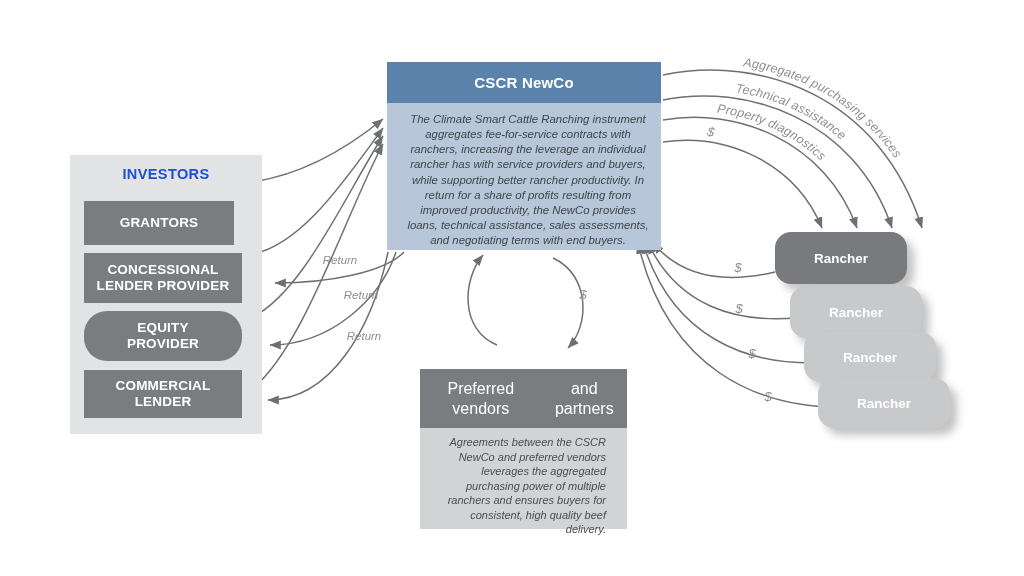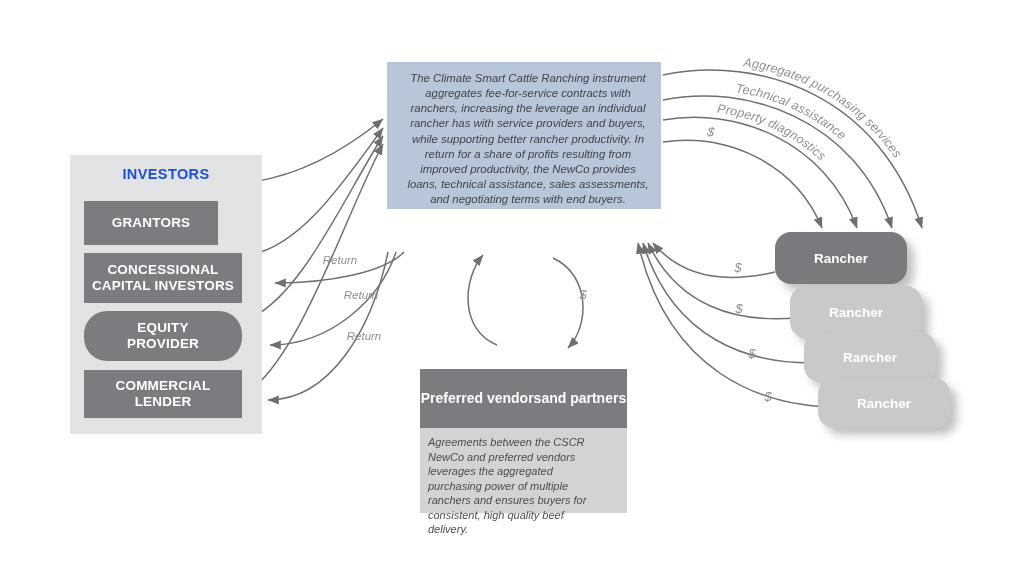--- a/index.html
+++ b/index.html
@@ -31,25 +31,25 @@
     height:147px;background:#b8c6d9;color:#3f4448;
     font-style:italic;font-size:11.4px;line-height:1.33;text-align:center;
     padding:9px 10px 0 18px;box-sizing:border-box;
   }
 
   
   .vendors{position:absolute;left:420px;top:369px;width:207px;height:152px;}
   .vendors-head{
     height:59px;background:#7a7c80;color:#fff;
     display:flex;align-items:center;justify-content:center;text-align:center;
-    font-size:14px;font-weight:bold;line-height:1.2;
+    font-size:16px;font-weight:normal;line-height:1.2;
   }
   .vendors-body{
-    height:85px;background:#d2d3d5;color:#4a4d50;
-    font-style:italic;font-size:11px;line-height:1.32;text-align:left;
+    height:101px;background:#d2d3d5;color:#4a4d50;
+    font-style:italic;font-size:11px;line-height:1.32;text-align:right;
     padding:7px 21px 0 8px;box-sizing:border-box;
   }
 
   
   .rancher{
     position:absolute;color:#fff;font-size:13.5px;font-weight:bold;
     display:flex;align-items:center;justify-content:center;
     box-shadow:7px 7px 9px rgba(120,120,120,.45);
     border-radius:16px;
   }
@@ -129,37 +129,38 @@
       <text class="lbl-d" x="739" y="313" text-anchor="middle">$</text>
       <text class="lbl-d" x="752" y="358" text-anchor="middle">$</text>
       <text class="lbl-d" x="768" y="401" text-anchor="middle">$</text>
     </g>
   </svg>
 
   <div class="panel" style="left:70px;top:155px;width:192px;height:279px;">
     <div class="panel-title" style="top:11px;">INVESTORS</div>
   </div>
 
-  <div class="inv-box" style="left:84px;top:201px;width:134px;height:44px;">
+  <div class="inv-box" style="left:84px;top:201px;width:150px;height:44px;">
     <span style="white-space:pre-line;">GRANTORS</span>
   </div>
   <div class="inv-box" style="left:84px;top:253px;width:158px;height:50px;">
     <span style="white-space:pre-line;">CONCESSIONAL
-CAPITAL INVESTORS</span>
+LENDER PROVIDER</span>
   </div>
   <div class="inv-box" style="left:84px;top:311px;width:158px;height:50px;border-radius:23px;">
     <span style="white-space:pre-line;">EQUITY
 PROVIDER</span>
   </div>
   <div class="inv-box" style="left:84px;top:370px;width:158px;height:48px;">
     <span style="white-space:pre-line;">COMMERCIAL
 LENDER</span>
   </div>
 
   <div class="cscr">
+    <div class="cscr-head">CSCR NewCo</div>
     <div class="cscr-body">The Climate Smart Cattle Ranching instrument aggregates fee-for-service contracts with ranchers, increasing the leverage an individual rancher has with service providers and buyers, while supporting better rancher productivity. In return for a share of profits resulting from improved productivity, the NewCo provides loans, technical assistance, sales assessments, and negotiating terms with end buyers.</div>
   </div>
 
   <div class="vendors">
     <div class="vendors-head">
       <span>Preferred vendors</span>
         <br>
       <span>and partners</span>
     </div>
     <div class="vendors-body">Agreements between the CSCR NewCo and preferred vendors leverages the aggregated purchasing power of multiple ranchers and ensures buyers for consistent, high quality beef delivery.</div>

